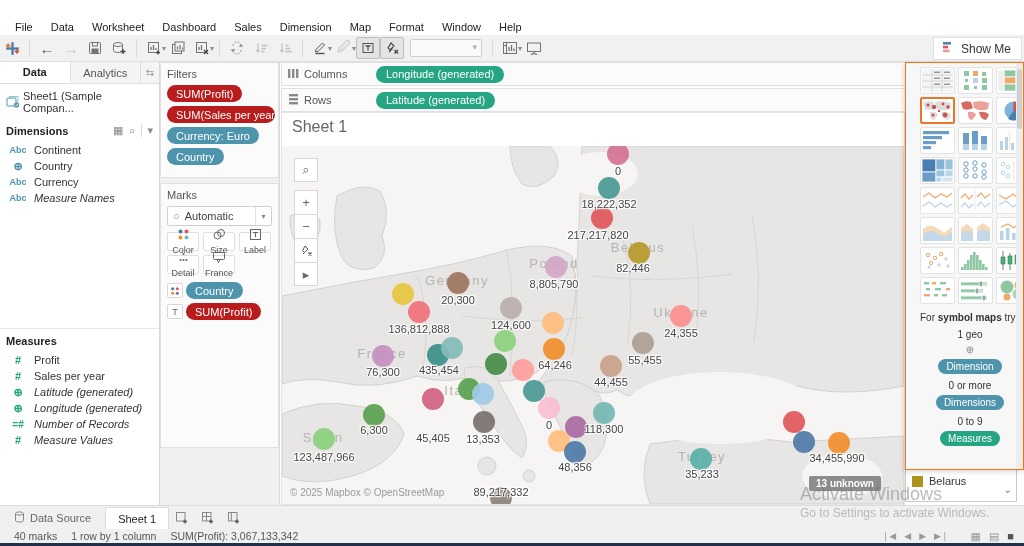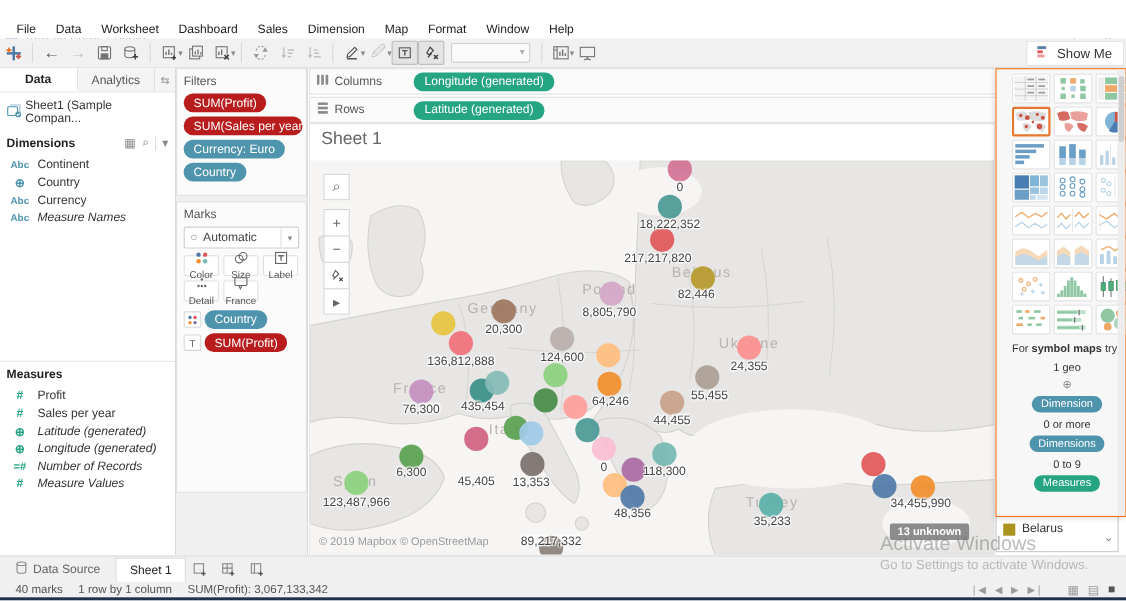--- a/index.html
+++ b/index.html
@@ -587,21 +587,21 @@
           <div class="mc-btn">−</div>
           <div class="mc-btn" style="font-size:10px;">
             <svg width="13" height="13" viewBox="0 0 13 13" fill="none" stroke="#555">
                 <path d="M5 2 l3 3 -3.5 3.5 -2-2 z M6 7 L3 10" stroke-width="1"></path>
                 <path d="M8.5 8.5 l3 3 M11.5 8.5 l-3 3" stroke-width="1.2"></path>
               </svg>
           </div>
           <div class="mc-btn">▸</div>
         </div>
       </div>
-      <div class="map-attr">© 2019 Mapbox © OpenStreetMap</div>
+      <div class="map-attr">© 2025 Mapbox © OpenStreetMap</div>
       <div class="unknown-badge" style="left:527px;top:330px;">13 unknown</div>
     </div>
   </div>
 
   <div class="legend">
     <div class="legend-row" style="margin-top:-12px;">
       <span class="legend-swatch" id="legend-swatch-0" style="background: rgb(232, 118, 44);"></span>
       <span>Azerbaijan</span>
     </div>
     <div class="legend-row">

